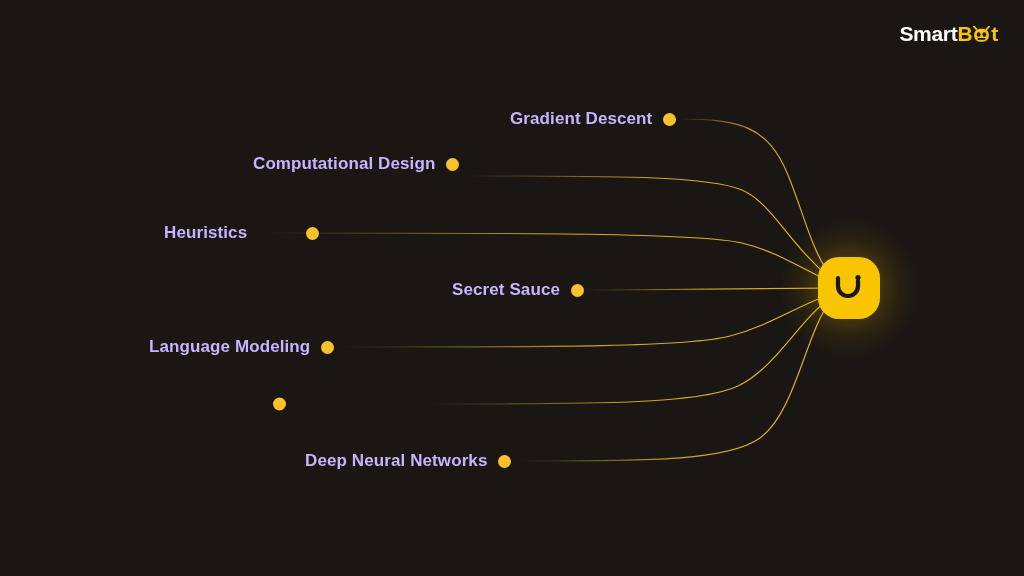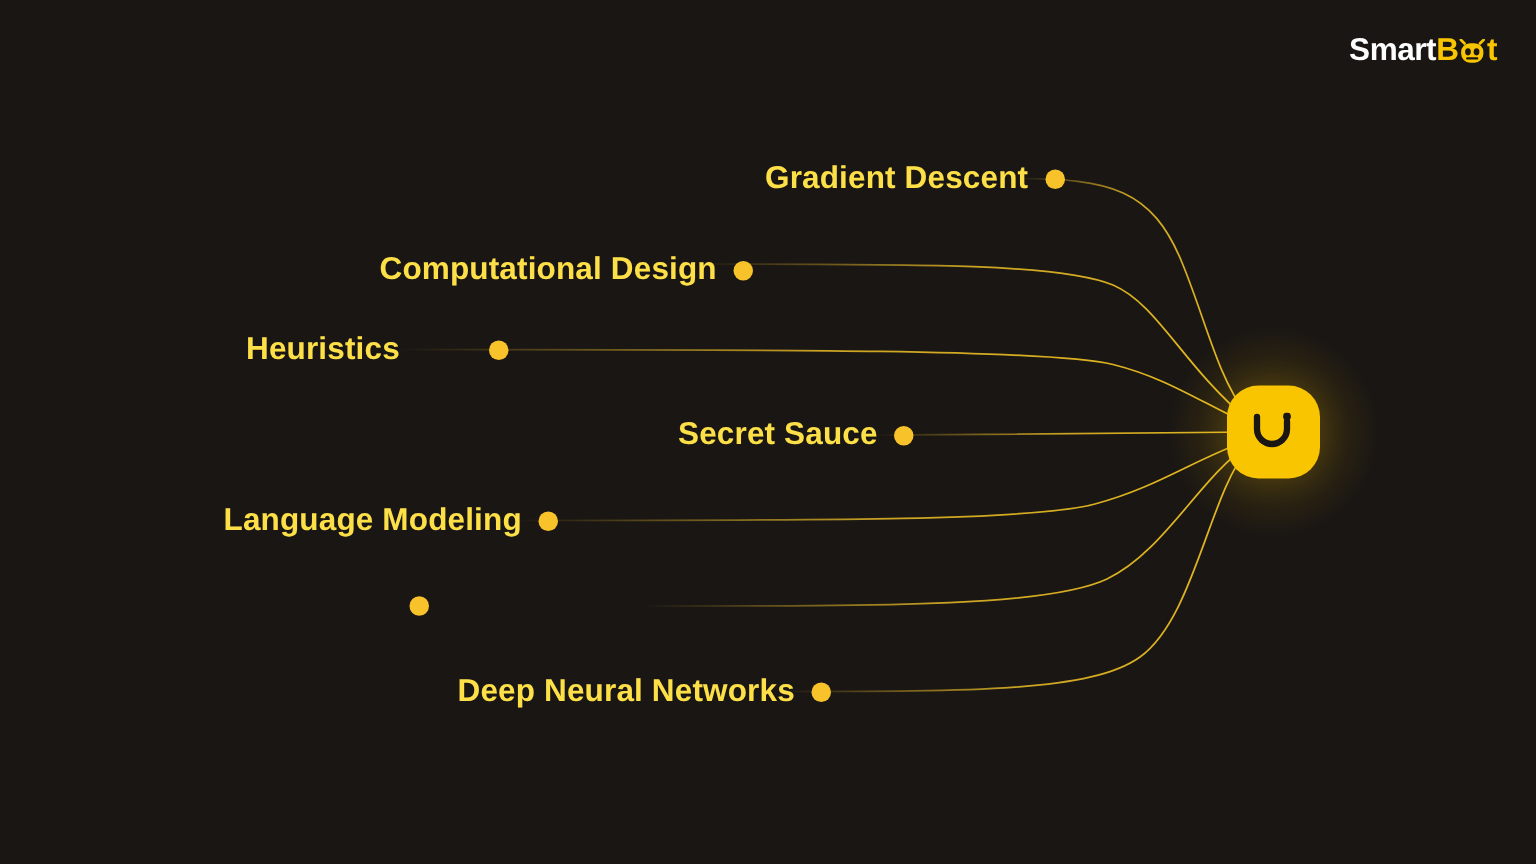--- a/index.html
+++ b/index.html
@@ -74,23 +74,23 @@
 
   
   .node {
     position: absolute;
     display: flex;
     align-items: center;
     white-space: nowrap;
     transform: translateY(-50%);
   }
   .node-label {
-    font-size: 21px;
+    font-size: 17px;
     font-weight: 700;
-    color: #fde047;
+    color: #c4b5fd;
     letter-spacing: 0.1px;
   }
   .node-dot {
     width: 13px;
     height: 13px;
     border-radius: 50%;
     background: #f8c22a;
     margin-left: 11px;
     flex: 0 0 auto;
   }
@@ -132,21 +132,21 @@
       <path d="M 5 3 L 5 11 C 5 17 10 21 15 21 C 20 21 25 17 25 11 L 25 6" fill="none" stroke="#1a1613" stroke-width="4.2" stroke-linecap="round"></path>
       <circle cx="25" cy="2.6" r="2.6" fill="#1a1613"></circle>
     </svg>
   </div>
 
   <div id="nodes-host">
       <div class="node" style="left: 510px; top: 119px;">
         <span class="node-label">Gradient Descent</span>
         <span class="node-dot" style="background: rgb(248, 194, 42);"></span>
       </div>
-      <div class="node" style="left: 253px; top: 180px;">
+      <div class="node" style="left: 253px; top: 164px;">
         <span class="node-label">Computational Design</span>
         <span class="node-dot" style="background: rgb(248, 194, 42);"></span>
       </div>
       <div class="node" style="left: 164px; top: 233px; gap: 48px;">
         <span class="node-label">Heuristics</span>
         <span class="node-dot" style="background: rgb(248, 194, 42);"></span>
       </div>
       <div class="node" style="left: 452px; top: 290px;">
         <span class="node-label">Secret Sauce</span>
         <span class="node-dot" style="background: rgb(248, 194, 42);"></span>

